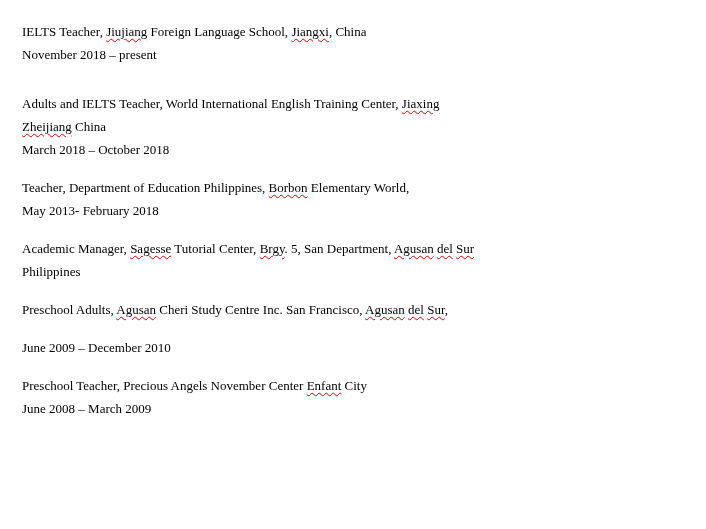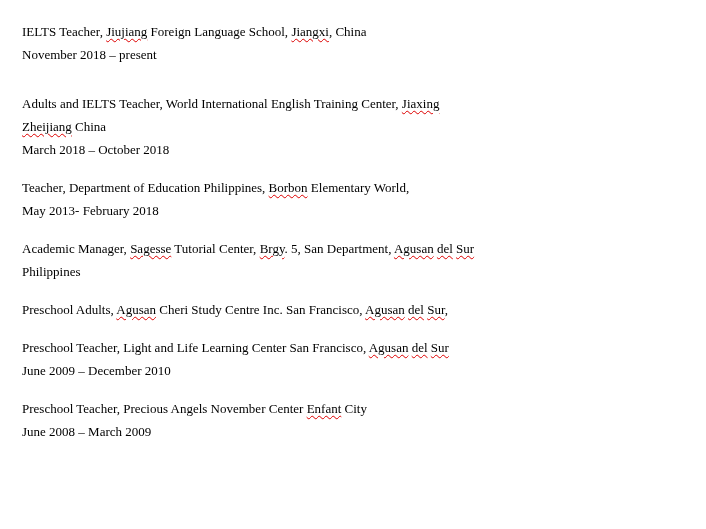--- a/index.html
+++ b/index.html
@@ -56,21 +56,20 @@
         <div class="line"><span>May 2013- February 2018</span></div>
       </div>
       <div class="para">
         <div class="line"><span>Academic Manager, </span><span class="misspelled">Sagesse</span><span> Tutorial Center, </span><span class="misspelled">Brgy</span><span>. 5, San Department, </span><span class="misspelled">Agusan</span><span> </span><span class="misspelled">del</span><span> </span><span class="misspelled">Sur</span></div>
         <div class="line"><span>Philippines</span></div>
       </div>
       <div class="para">
         <div class="line"><span>Preschool Adults, </span><span class="misspelled">Agusan</span><span> Cheri Study Centre Inc. San Francisco, </span><span class="misspelled">Agusan</span><span> </span><span class="misspelled">del</span><span> </span><span class="misspelled">Sur</span><span>,</span></div>
       </div>
       <div class="para">
-        <div class="line"><span>Preschool Teacher, Light and Life Learning Center San Francisco, </span><span class="misspelled">Agusan</span><span> </span><span class="misspelled">del</span><span> </span><span class="misspelled">Sur</span></div>
         <div class="line"><span>June 2009 – December 2010</span></div>
       </div>
       <div class="para">
         <div class="line"><span>Preschool Teacher, Precious Angels November Center </span><span class="misspelled">Enfant</span><span> City</span></div>
         <div class="line"><span>June 2008 – March 2009</span></div>
       </div>
     </div>
 </div>
 
 </body></html>

